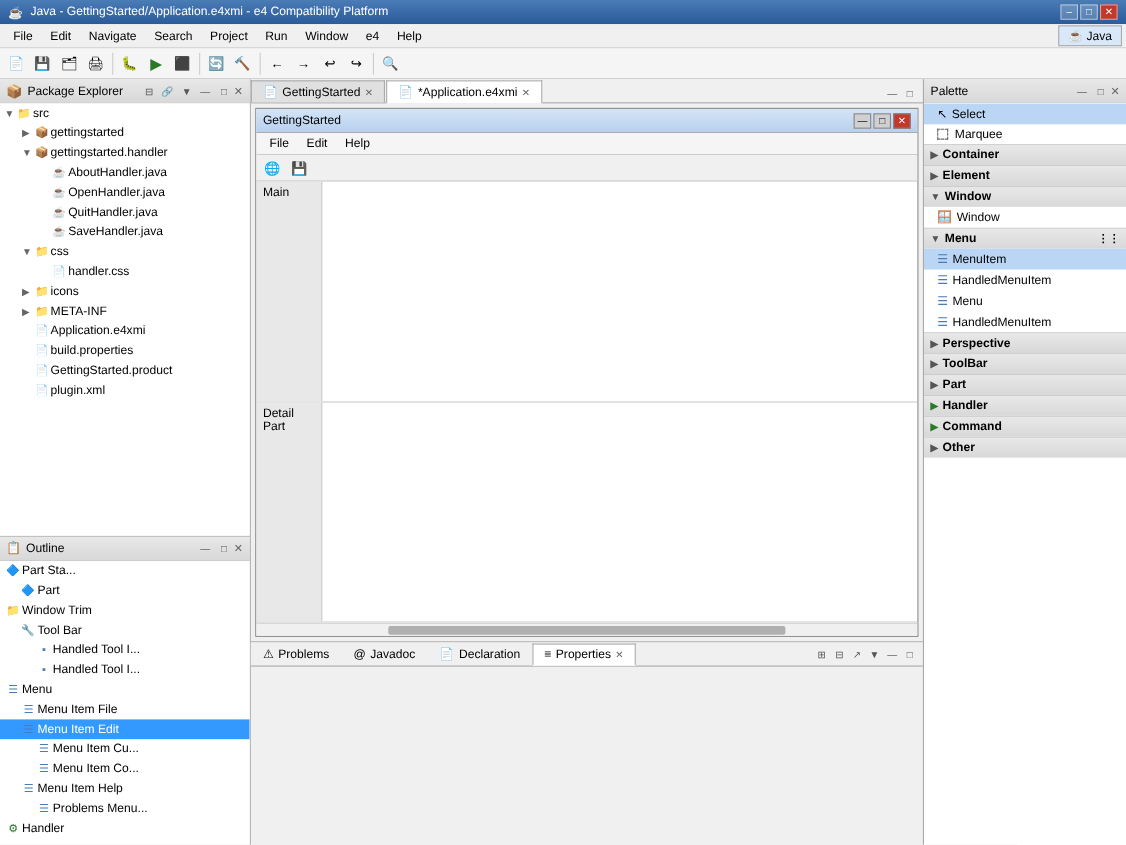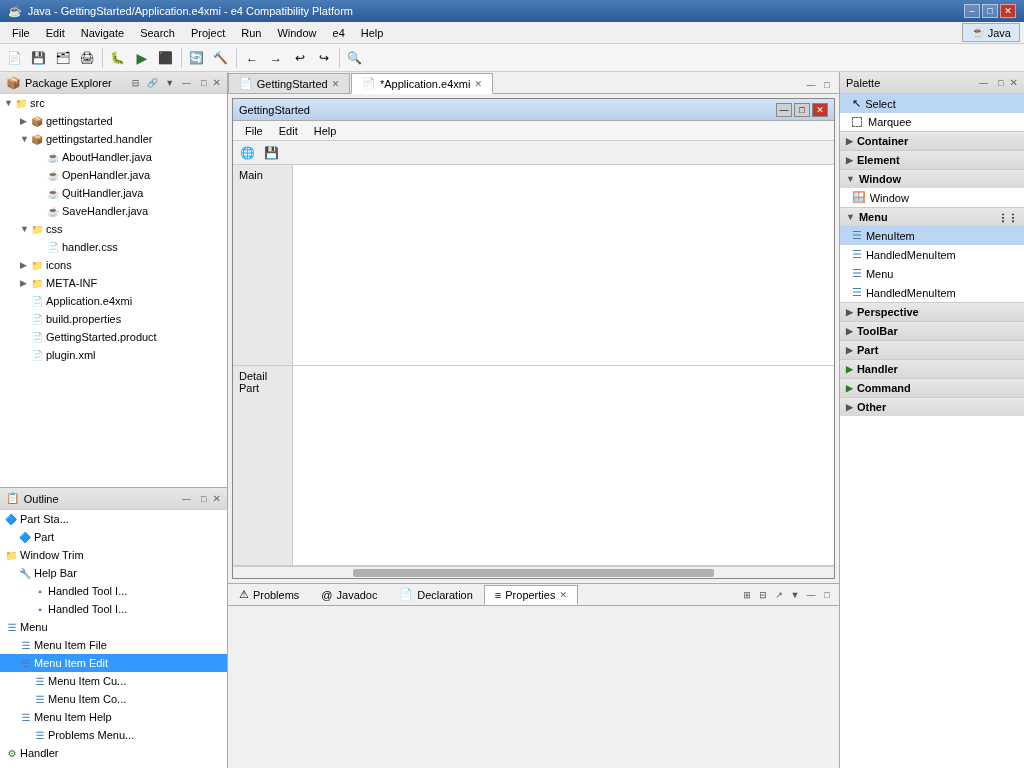--- a/index.html
+++ b/index.html
@@ -277,21 +277,21 @@
             <div class="tree-item" style="padding-left: 18px;">
     <span class="tree-icon" style="color:#4a7cb5; font-size:10px;">🔷</span>
     <span class="tree-label">Part</span>
   </div>
             <div class="tree-item" style="padding-left: 4px;">
     <span class="tree-icon" style="color:#e8a000; font-size:10px;">📁</span>
     <span class="tree-label">Window Trim</span>
   </div>
             <div class="tree-item" style="padding-left: 18px;">
     <span class="tree-icon" style="color:#666; font-size:10px;">🔧</span>
-    <span class="tree-label">Help Bar</span>
+    <span class="tree-label">Tool Bar</span>
   </div>
             <div class="tree-item" style="padding-left: 32px;">
     <span class="tree-icon" style="color:#4a7cb5; font-size:10px;">▪</span>
     <span class="tree-label">Handled Tool I...</span>
   </div>
             <div class="tree-item" style="padding-left: 32px;">
     <span class="tree-icon" style="color:#4a7cb5; font-size:10px;">▪</span>
     <span class="tree-label">Handled Tool I...</span>
   </div>
             <div class="tree-item" style="padding-left: 4px;">

